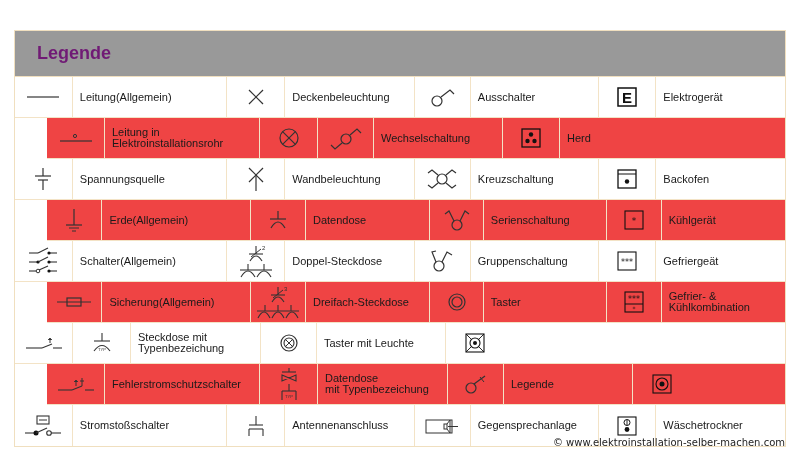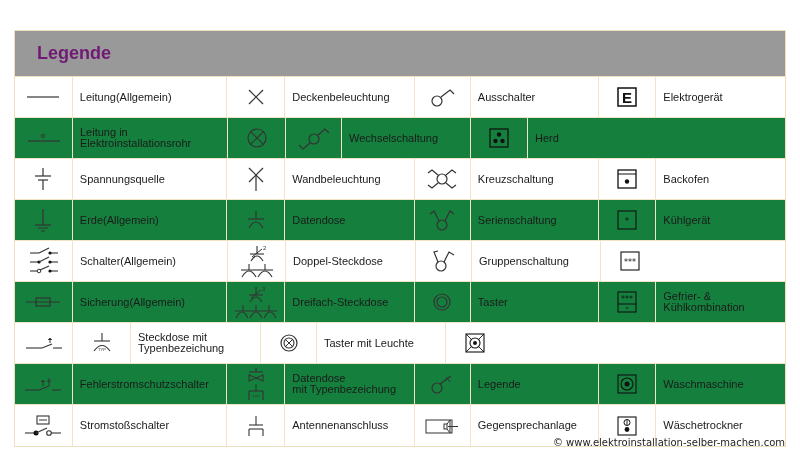--- a/index.html
+++ b/index.html
@@ -2,21 +2,21 @@
 <html><head>
 <meta charset="utf-8">
 <style>
   html, body { margin:0; padding:0; background:#ffffff; }
   body { width:800px; height:461px; position:relative; overflow:hidden; font-family:"Liberation Sans", sans-serif; }
   .legend { position:absolute; left:14px; top:30px; width:772px; border:1px solid #f0dfbf; box-sizing:border-box; }
   .header { height:45px; background:#999999; display:flex; align-items:center; border-bottom:1px solid #f0dfbf; }
   .header-title { color:#701a75; font-weight:bold; font-size:18px; margin-left:22px; }
   .row { display:flex; height:41px; border-bottom:1px solid #f3e3c6; box-sizing:border-box; }
   .row:last-child { border-bottom:none; }
-  .row.blue { background:#15803d; }
+  .row.blue { background:#ef4444;margin-left:32px; }
   .cell { box-sizing:border-box; display:flex; align-items:center; border-right:1px solid #f3e3c6; }
   .cell:last-child { border-right:none; }
   .sym { justify-content:center; }
   .lbl { padding-left:7px; font-size:11px; color:#1a1a1a; line-height:11px; white-space:pre-line; }
   .c0 { width:58px; } .c1 { width:155px; }
   .c2 { width:58px; } .c3 { width:130px; }
   .c4 { width:56px; } .c5 { width:129px;text-align:right; }
   .c6 { width:57px; } .c7 { width:129px; }
   svg { display:block; }
   .footer { position:absolute; right:15px; top:437px; font-size:10px; color:#222; font-family:"DejaVu Sans", sans-serif; }
@@ -209,20 +209,21 @@
           <polyline points="15,14 20,4 25,7" fill="none" stroke="#333" stroke-width="1.2"></polyline>
         </svg>
       </div>
     <div class="cell lbl c5">Gruppenschaltung</div>
     <div class="cell sym c6">
         <svg width="20" height="20">
           <rect x="1" y="1" width="18" height="18" fill="none" stroke="#111" stroke-width="1.1"></rect>
           <text x="10" y="14" font-size="8" text-anchor="middle" fill="#111" font-family="DejaVu Sans, sans-serif">***</text>
         </svg>
       </div>
+    <div class="cell lbl c7">Gefriergeät</div>
   </div>
 
   <div class="row blue">
     <div class="cell sym c0">
         <svg width="38" height="12">
           <line x1="2" y1="6" x2="36" y2="6" stroke="#333" stroke-width="1.2"></line>
           <rect x="12" y="2" width="14" height="8" fill="none" stroke="#333" stroke-width="1.2"></rect>
         </svg>
       </div>
     <div class="cell lbl c1">Sicherung(Allgemein)</div>
@@ -337,21 +338,20 @@
         </svg>
       </div>
     <div class="cell lbl c5">Legende</div>
     <div class="cell sym c6">
         <svg width="20" height="20">
           <rect x="1" y="1" width="18" height="18" fill="none" stroke="#111" stroke-width="1.1"></rect>
           <circle cx="10" cy="10" r="6" fill="none" stroke="#111" stroke-width="1.1"></circle>
           <circle cx="10" cy="10" r="2.5" fill="#111"></circle>
         </svg>
       </div>
-    <div class="cell lbl c7">Waschmaschine</div>
   </div>
 
   <div class="row">
     <div class="cell sym c0">
         <svg width="40" height="24">
           <rect x="14" y="2" width="12" height="8" fill="none" stroke="#333" stroke-width="1.1"></rect>
           <line x1="16" y1="6" x2="24" y2="6" stroke="#333" stroke-width="1"></line>
           <line x1="2" y1="19" x2="12" y2="19" stroke="#333" stroke-width="1.1"></line>
           <circle cx="13" cy="19" r="2.5" fill="#111"></circle>
           <line x1="13" y1="19" x2="24" y2="14" stroke="#333" stroke-width="1.1"></line>

